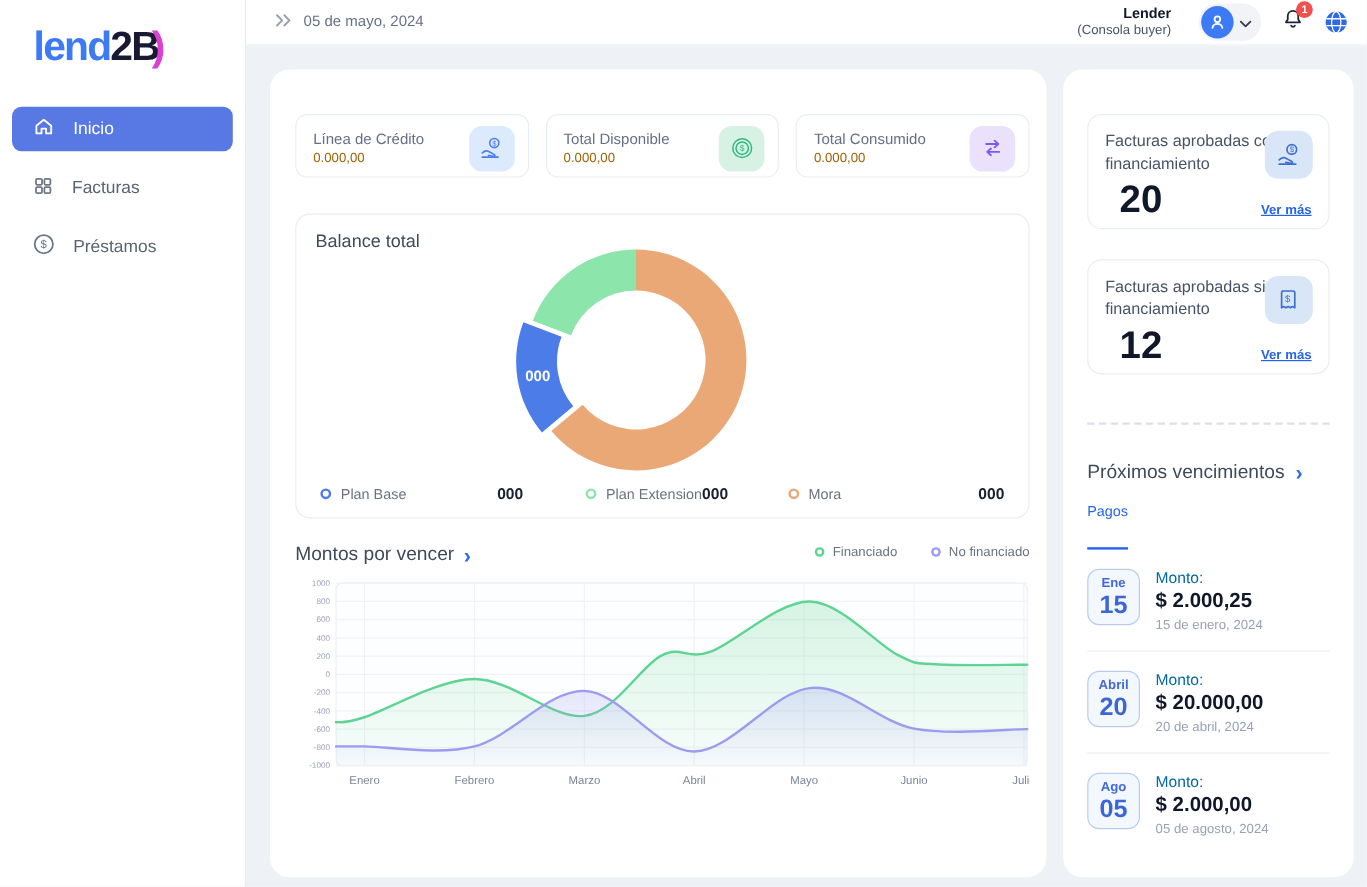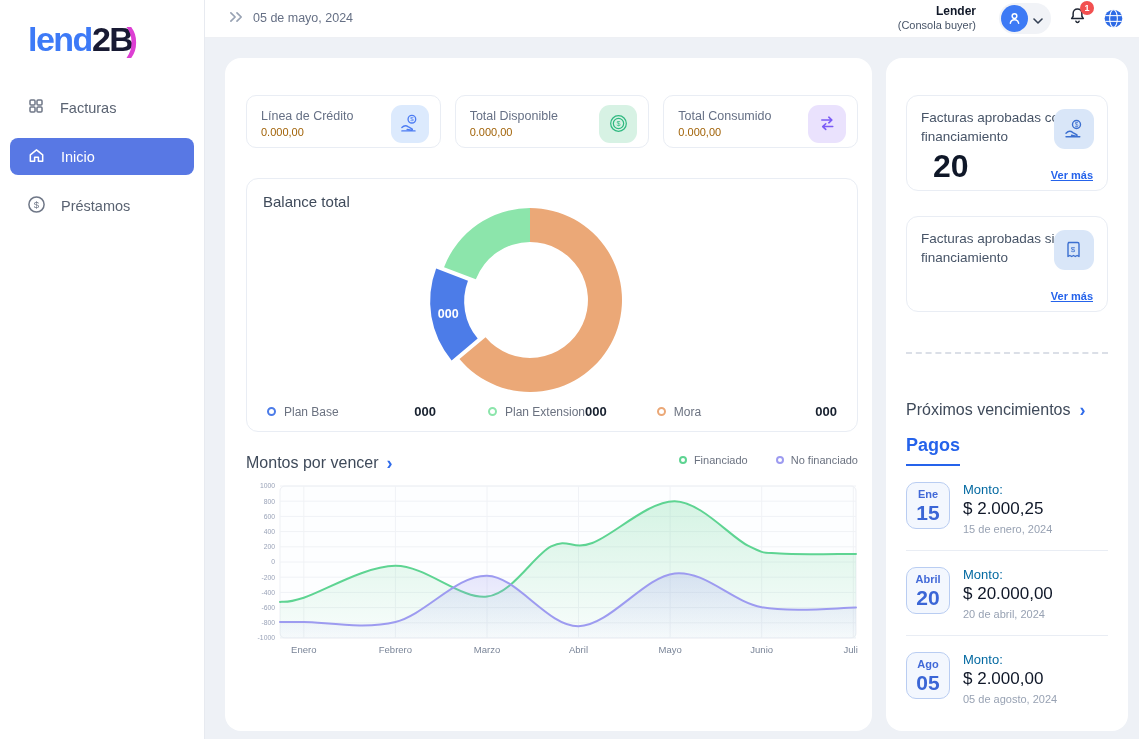--- a/index.html
+++ b/index.html
@@ -74,59 +74,59 @@
 
   
   .right-card{width:242px;flex-shrink:0;background:#fff;border-radius:16px;padding:37px 20px 20px}
   .approval{position:relative;border:1px solid #E9EDF4;border-radius:12px;height:96px;padding:13px 14px;margin-bottom:25px}
   .ap-title{font-size:13.5px;color:#475467;line-height:1.4;width:148px}
   .ap-value{font-size:32px;font-weight:800;color:#0F1728;margin:2px 0 0 12px;line-height:1.1}
   .ap-icon{position:absolute;top:13px;right:13px;width:40px;height:40px;background:#D9E6F8;border-radius:11px;
            display:flex;align-items:center;justify-content:center;color:#3B6FD0}
   .ap-link{position:absolute;right:14px;bottom:9px;font-size:11px;font-weight:600;color:#2563EB;text-decoration:underline;cursor:pointer}
   .dashed{border:none;border-top:2px dashed #DBDFE7;margin:40px 0 0}
-  .upcoming-title{margin-top:47px;display:flex;align-items:flex-start;gap:9px;font-size:16px;color:#3F4A5A;cursor:pointer}
-  .pagos-tab{display:inline-block;margin-top:16px;font-size:18px;font-weight:700;color:#2563EB;
-             padding-bottom:8px;border-bottom:2px solid #2563EB;cursor:pointer}
+  .upcoming-title{margin-top:31px;display:flex;align-items:flex-start;gap:9px;font-size:16px;color:#3F4A5A;cursor:pointer}
+  .pagos-tab{display:inline-block;margin-top:16px;font-size:12px;font-weight:400;color:#2563EB;
+             padding-bottom:23px;border-bottom:2px solid #2563EB;cursor:pointer}
   .pay{display:flex;gap:13px;margin-top:16px;align-items:flex-start}
   .pay-badge{width:44px;height:47px;background:#F3F7FE;border:1px solid #B9CDF2;border-radius:10px;
              text-align:center;padding-top:6px;flex-shrink:0}
   .pb-month{display:block;font-size:11px;font-weight:700;color:#4169D8;line-height:1}
   .pb-day{display:block;font-size:21px;font-weight:800;color:#3B66D6;margin-top:2px;line-height:1}
   .pay-label{font-size:13px;color:#0369a1}
-  .pay-amount{font-size:17px;font-weight:400;color:#0F1728;margin-top:2px}
+  .pay-amount{font-size:17px;font-weight:700;color:#0F1728;margin-top:2px}
   .pay-date{font-size:11px;color:#98A2B3;margin-top:4px}
   .pay-sep{border:none;border-top:1px solid #E9EDF4;margin:15px 0 0}
 </style>
 </head>
 <body>
 
 <aside class="sidebar">
   <div class="logo">
     <span class="lend">lend</span><span class="twob">2B</span><span class="swirl">)</span>
   </div>
   <nav class="nav">
+    <div class="nav-item active">
+      <span>
+        <svg width="19" height="19" viewBox="0 0 20 20" fill="none" stroke="#fff" stroke-width="1.6" stroke-linejoin="round" stroke-linecap="round">
+          <path d="M3.5 16V9.3L10 4l6.5 5.3V16H12v-4.2H8V16H3.5Z"></path>
+        </svg>
+      </span>
+      <span>Inicio</span>
+    </div>
     <div class="nav-item">
       <span>
         <svg width="18" height="18" viewBox="0 0 18 18" fill="none" stroke="#6F7787" stroke-width="1.5">
           <rect x="3" y="3" width="5" height="5" rx="1"></rect>
             <rect x="10" y="3" width="5" height="5" rx="1"></rect>
           <rect x="3" y="10" width="5" height="5" rx="1"></rect>
             <rect x="10" y="10" width="5" height="5" rx="1"></rect>
         </svg>
       </span>
       <span>Facturas</span>
-    </div>
-    <div class="nav-item active">
-      <span>
-        <svg width="19" height="19" viewBox="0 0 20 20" fill="none" stroke="#fff" stroke-width="1.6" stroke-linejoin="round" stroke-linecap="round">
-          <path d="M3.5 16V9.3L10 4l6.5 5.3V16H12v-4.2H8V16H3.5Z"></path>
-        </svg>
-      </span>
-      <span>Inicio</span>
     </div>
     <div class="nav-item">
       <span>
         <svg width="19" height="19" viewBox="0 0 19 19" fill="none">
           <circle cx="9.5" cy="9.5" r="7.6" stroke="#6F7787" stroke-width="1.5"></circle>
           <text x="9.5" y="13" text-anchor="middle" font-size="9.5" fill="#6F7787" font-family="Liberation Sans,sans-serif">$</text>
         </svg>
       </span>
       <span>Préstamos</span>
     </div>
@@ -339,20 +339,21 @@
             <text x="13.5" y="8.8" text-anchor="middle" font-size="6.5" fill="currentColor" stroke="none" font-family="Liberation Sans,sans-serif">$</text>
             <path d="M3 15.2c2-2.1 4.7-2.3 6.9-.6l3.7 2c.9.5.4 1.7-.6 1.5l-4.5-.8"></path>
             <path d="M3 18.8h13.8"></path>
           </svg>
         </div>
         <span class="ap-link">Ver más</span>
       </div>
 
       <div class="approval">
         <div class="ap-title">Facturas aprobadas sin financiamiento</div>
+        <div class="ap-value">12</div>
         <div class="ap-icon">
           <svg width="22" height="22" viewBox="0 0 22 22" fill="none" stroke="currentColor" stroke-width="1.4" stroke-linecap="round" stroke-linejoin="round">
             <path d="M5.5 3.5h9a1.5 1.5 0 0 1 1.5 1.5v12.5l-1.9-1-1.8 1-1.8-1-1.8 1-1.9-1-1.8 1V5a1.5 1.5 0 0 1 1.5-1.5Z"></path>
             <text x="10" y="12.6" text-anchor="middle" font-size="8" fill="currentColor" stroke="none" font-family="Liberation Sans,sans-serif">$</text>
           </svg>
         </div>
         <span class="ap-link">Ver más</span>
       </div>
 
       <hr class="dashed">

